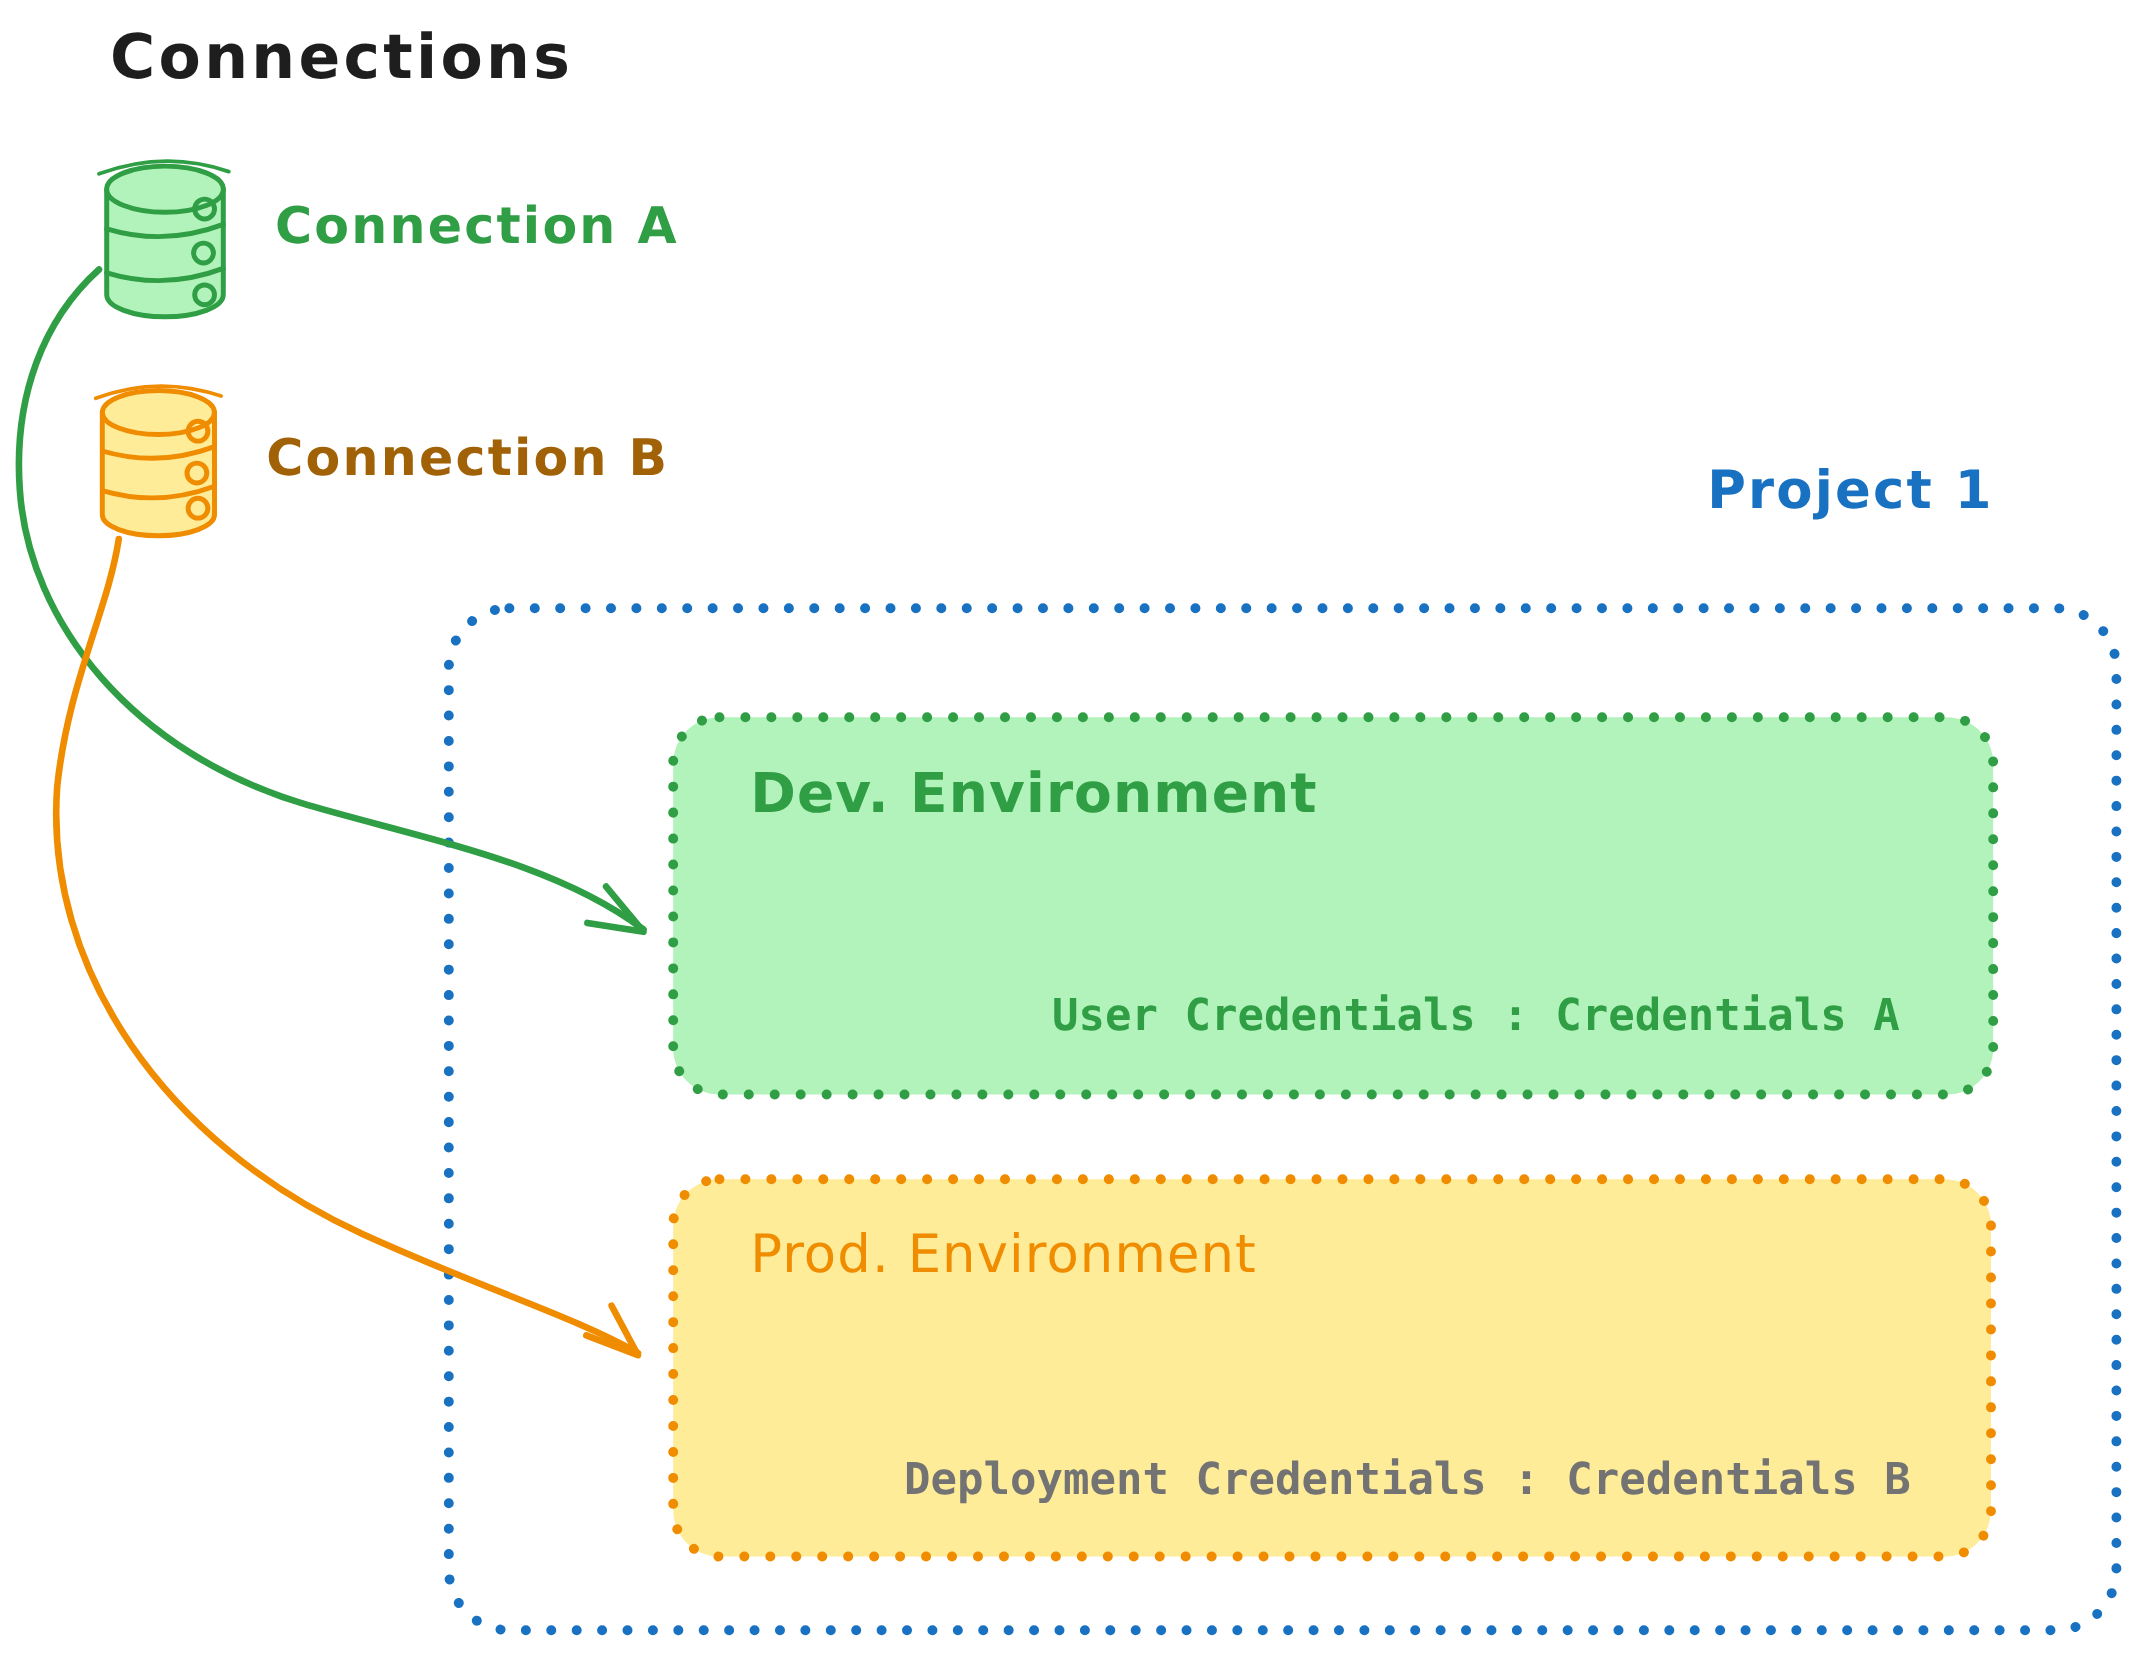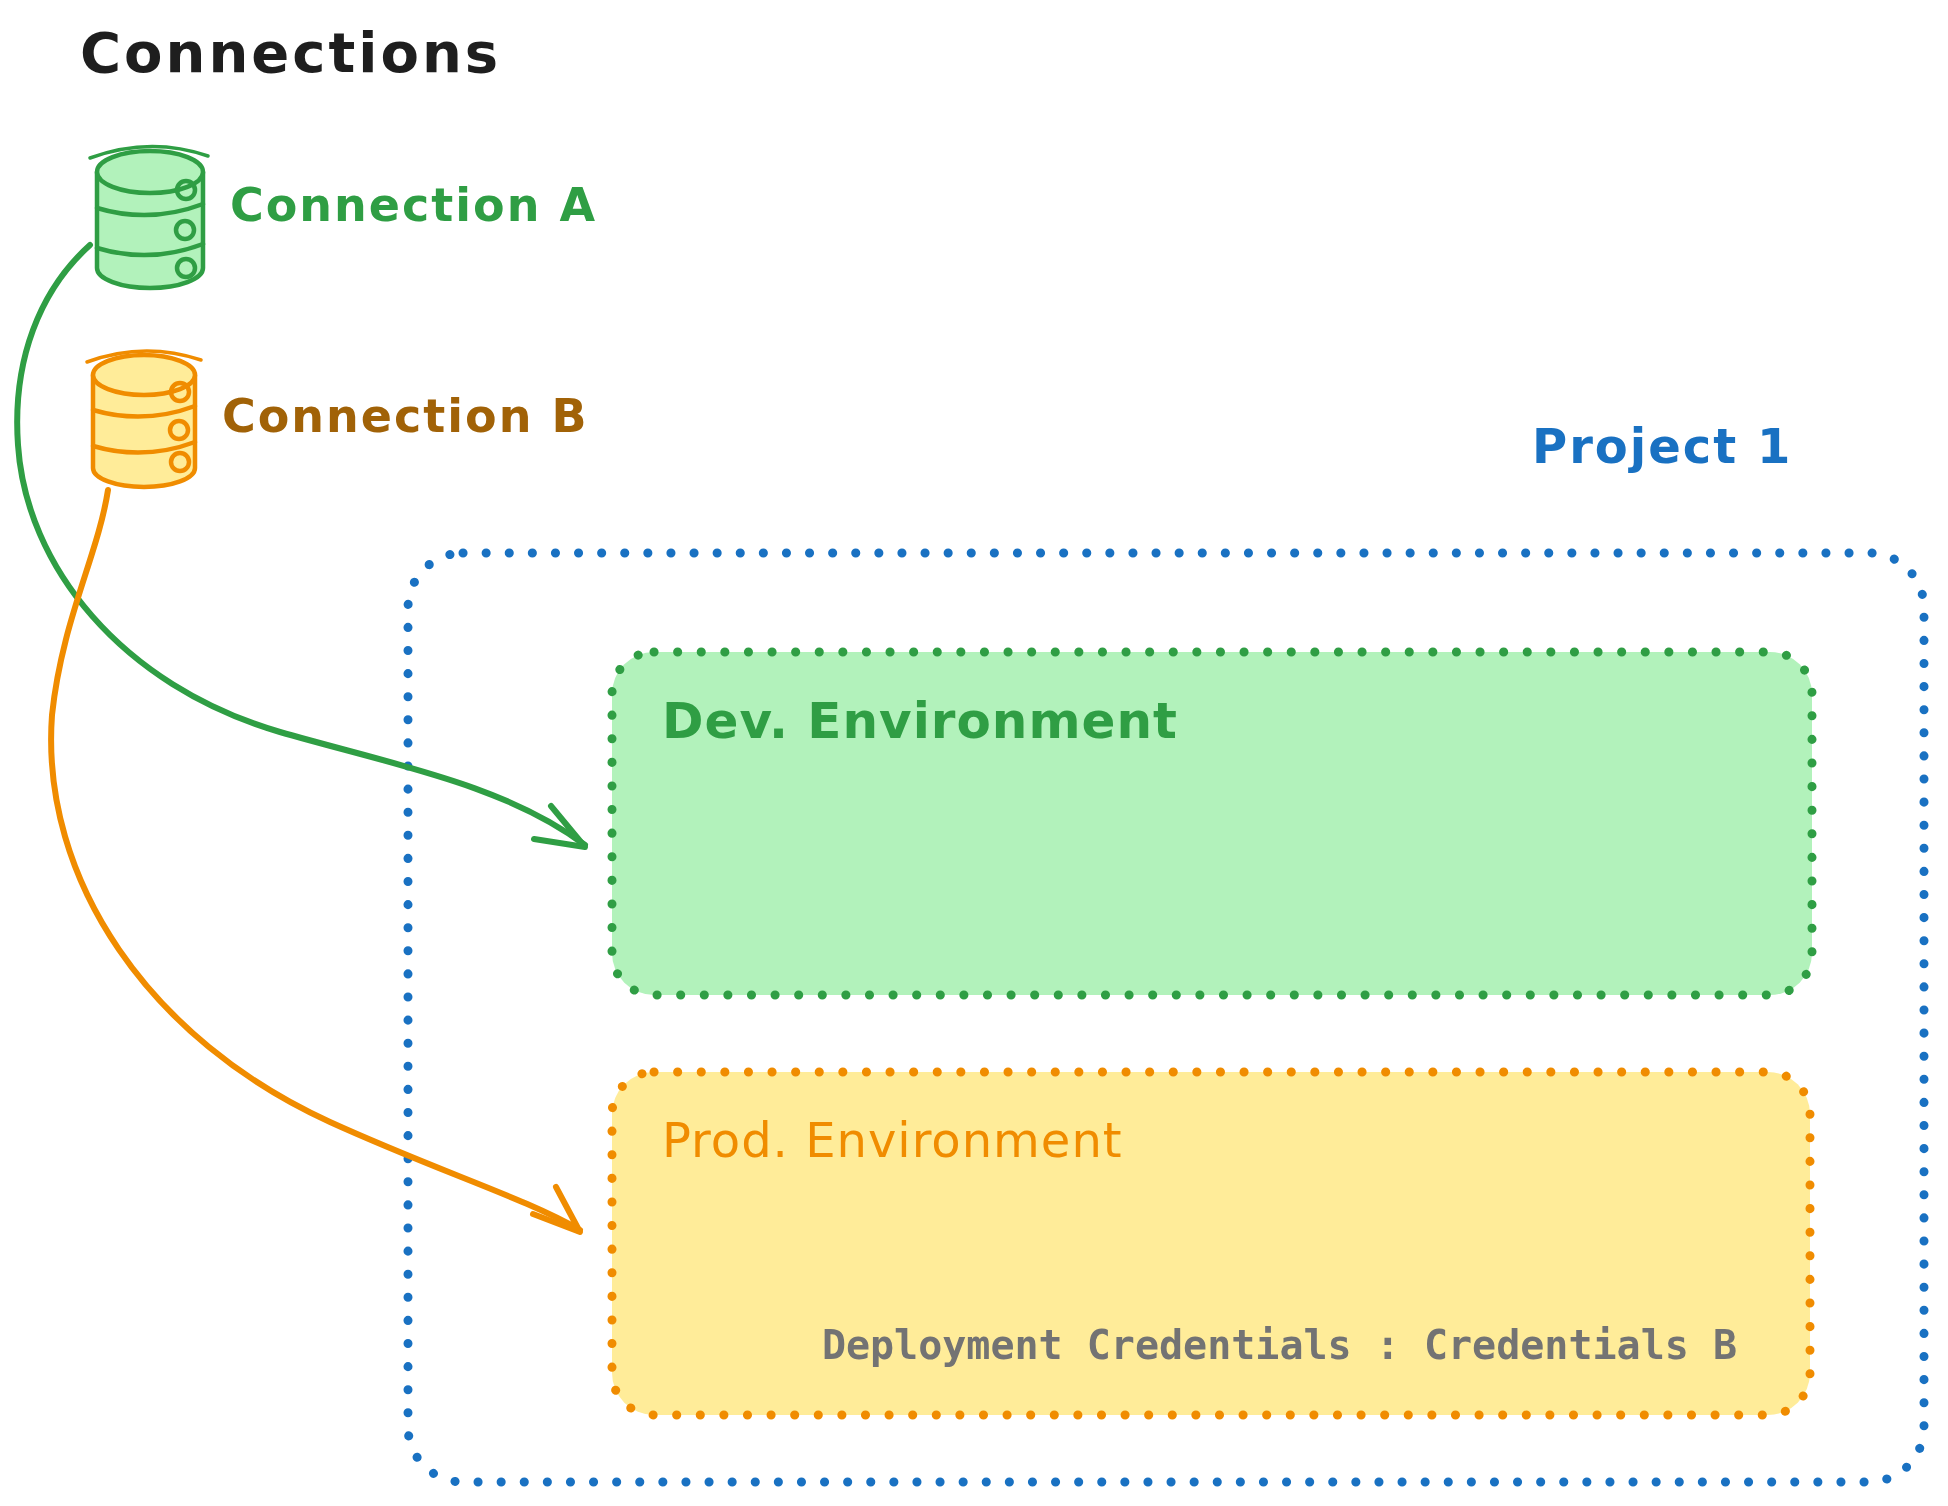--- a/index.html
+++ b/index.html
@@ -19,20 +19,21 @@
     position: absolute;
     left: 0;
     top: 0;
     width: 1948px;
     height: 1506px;
   }
   .txt {
     position: absolute;
     white-space: nowrap;
     line-height: 1.1;
+    margin-left: 20px;
   }
   .title-connections {
     left: 80px; top: 22px;
     font-size: 56px; font-weight: 700;
     color: #1e1e1e; letter-spacing: 3px;
   }
   .label-conn-a {
     left: 230px; top: 180px;
     font-size: 46px; font-weight: 700;
     color: #2f9e44; letter-spacing: 2px;
@@ -120,18 +121,19 @@
   <div class="txt title-connections">Connections</div>
 
   <div class="txt label-conn-a">Connection A</div>
 
   <div class="txt label-conn-b">Connection B</div>
 
   <div class="txt title-project">Project 1</div>
 
   <div class="txt title-dev">Dev. Environment</div>
 
+  <div class="txt creds creds-dev">User Credentials : Credentials A</div>
 
   <div class="txt title-prod">Prod. Environment</div>
 
   <div class="txt creds creds-prod">Deployment Credentials : Credentials B</div>
 
 </div>
 
 </body></html>

